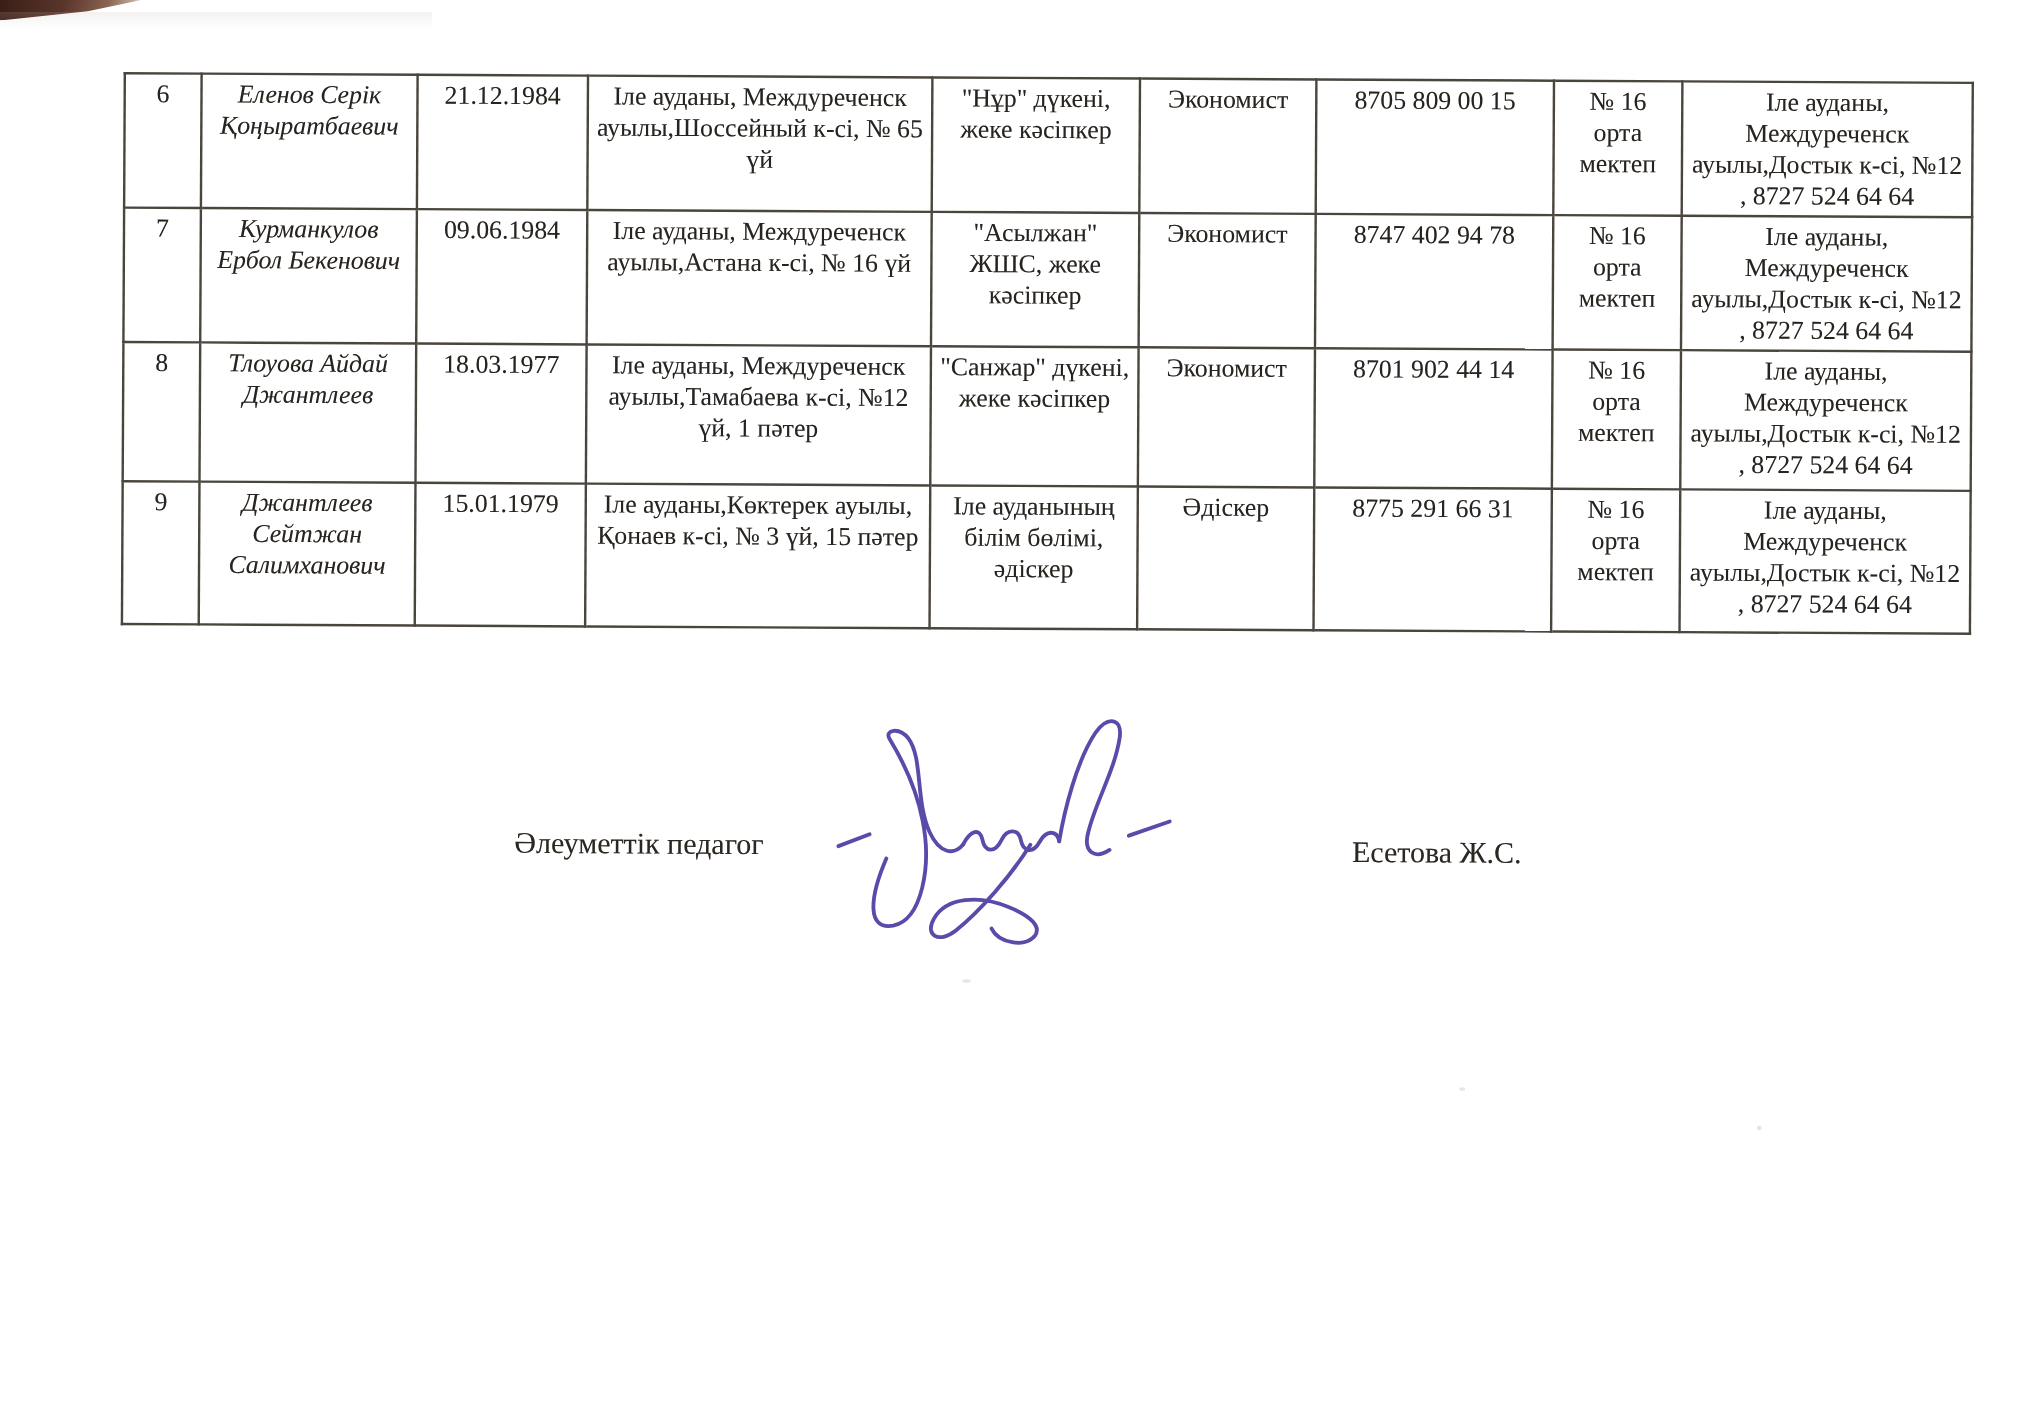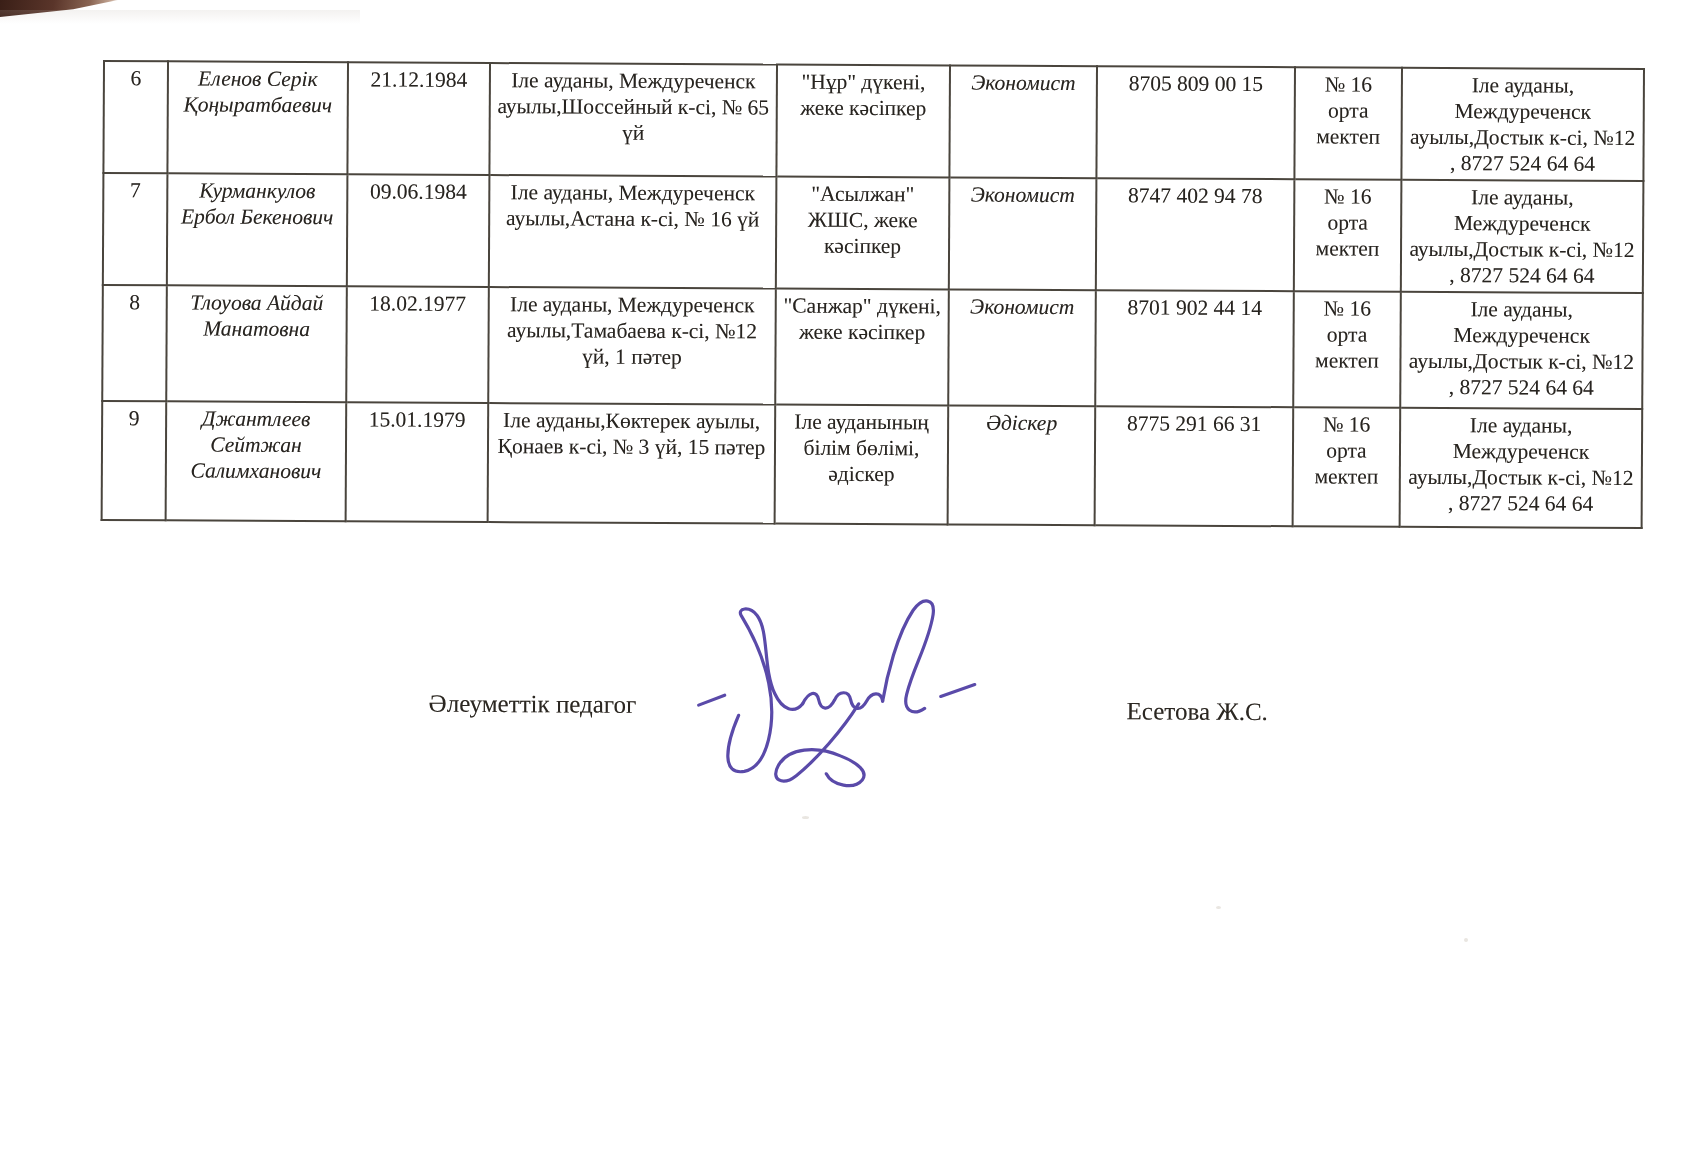--- a/index.html
+++ b/index.html
@@ -60,21 +60,21 @@
   }
   tr.r1 { height: 106px; }
   tr.r2 { height: 107px; }
   tr.r3 { height: 116px; }
   tr.r4 { height: 119px; }
   td.c-num      { padding: 3px 2px; }
   td.c-name     { padding: 3px 21px; font-style: italic; }
   td.c-date     { padding: 3px 4px; border-radius: 18px; }
   td.c-address  { padding: 3px 26px; }
   td.c-work     { padding: 3px 14px; }
-  td.c-position { padding: 3px 4px; font-style: italic; }
+  td.c-position { padding: 3px 4px; }
   td.c-phone    { padding: 3px 4px; }
   td.c-school   { padding: 3px 15px; }
   td.c-contact  { padding: 3px 5px; }
   .sig-label, .sig-name {
     position: absolute;
     font-size: 25px;
     color: #2b2722;
     text-shadow: 0 0 0.5px rgba(70,58,45,0.35);
     white-space: nowrap;
   }
@@ -134,22 +134,22 @@
           <td class="c-date">09.06.1984</td>
           <td class="c-address">Іле ауданы, Междуреченск ауылы,Астана к-сі, № 16 үй</td>
           <td class="c-work">"Асылжан" ЖШС, жеке кәсіпкер</td>
           <td class="c-position">Экономист</td>
           <td class="c-phone">8747 402 94 78</td>
           <td class="c-school">№ 16 орта мектеп</td>
           <td class="c-contact">Іле ауданы, Междуреченск ауылы,Достык к-сі, №12 , 8727 524 64 64</td>
         </tr>
         <tr class="r3">
           <td class="c-num">8</td>
-          <td class="c-name">Тлоуова Айдай Манатовна</td>
-          <td class="c-date">18.02.1977</td>
+          <td class="c-name">Тлоуова Айдай Джантлеев</td>
+          <td class="c-date">18.03.1977</td>
           <td class="c-address">Іле ауданы, Междуреченск ауылы,Тамабаева к-сі, №12 үй, 1 пәтер</td>
           <td class="c-work">"Санжар" дүкені, жеке кәсіпкер</td>
           <td class="c-position">Экономист</td>
           <td class="c-phone">8701 902 44 14</td>
           <td class="c-school">№ 16 орта мектеп</td>
           <td class="c-contact">Іле ауданы, Междуреченск ауылы,Достык к-сі, №12 , 8727 524 64 64</td>
         </tr>
         <tr class="r4">
           <td class="c-num">9</td>
           <td class="c-name">Джантлеев Сейтжан Салимханович</td>

